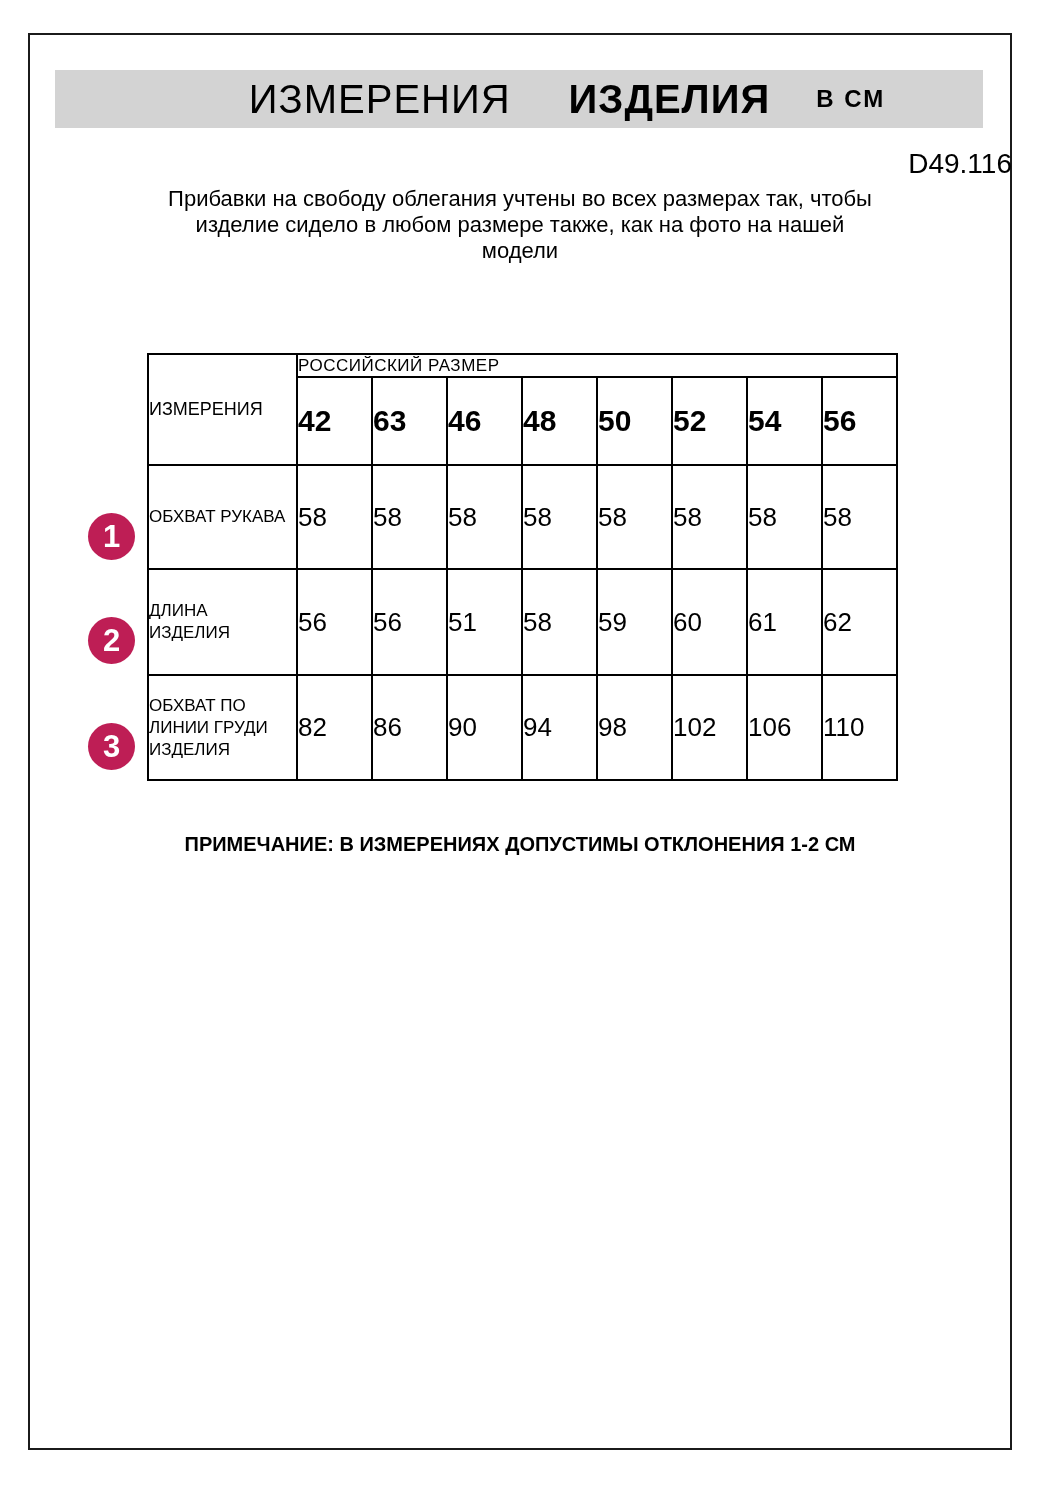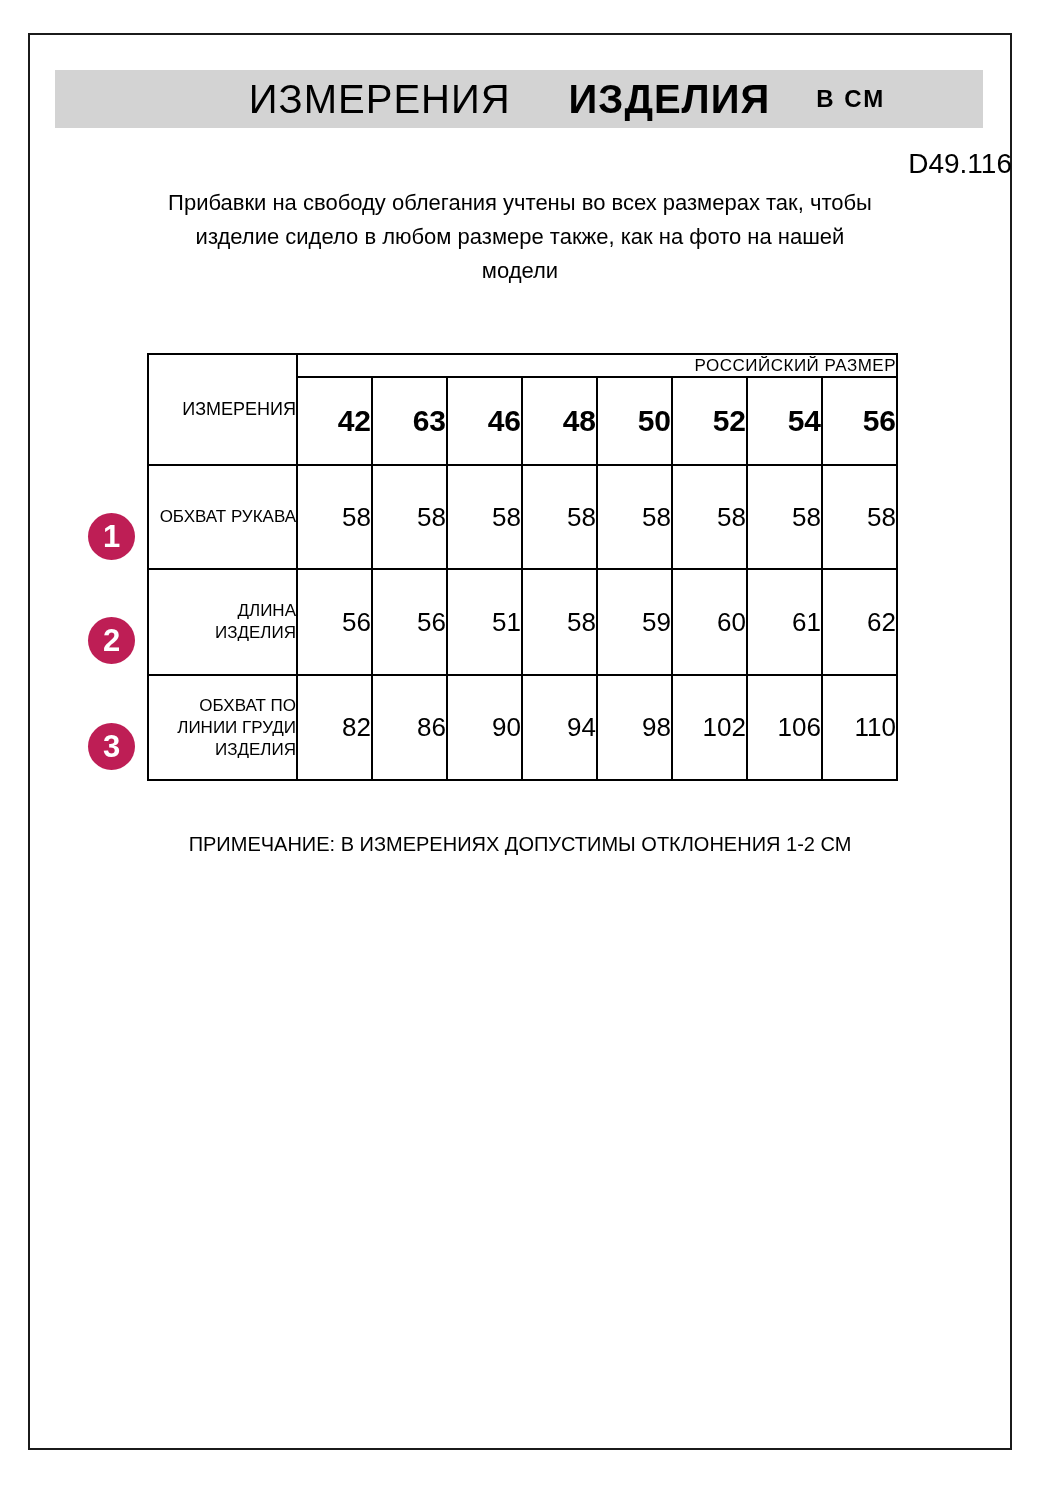--- a/index.html
+++ b/index.html
@@ -28,31 +28,31 @@
   .title-w1 { font-size: 40px; font-weight: 400; letter-spacing: 1px; }
   .title-w2 { font-size: 40px; font-weight: 700; margin-left: 58px; letter-spacing: 1px; }
   .title-unit { font-size: 24px; font-weight: 700; margin-left: 46px; letter-spacing: 2px; }
 
   .model {
     position: absolute; left: 28px; top: 148px; width: 984px;
     text-align: right; font-size: 28px; font-weight: 400;
   }
   .description {
     position: absolute; left: 28px; top: 186px; width: 984px;
-    text-align: center; font-size: 22px; line-height: 34px;
+    text-align: center; font-size: 22px; line-height: 26px;
     white-space: pre-line;
   }
 
   .size-table {
     position: absolute; left: 147px; top: 353px;
     border-collapse: collapse; table-layout: fixed;
   }
   .size-table td {
     border: 2px solid #000000;
-    text-align: right; vertical-align: middle;
+    text-align: left; vertical-align: middle;
     padding: 0; box-sizing: border-box; margin-top: 8px;
   }
   .col-label { width: 149px; }
   .col-size  { width: 75px; }
 
   .cell-corner   { font-size: 18px; }
   .cell-sizehdr  { font-size: 17px; height: 23px; letter-spacing: 0.5px; }
   .row-sizes td  { height: 88px; }
   .cell-size     { font-size: 30px; font-weight: 700; }
   .row-data-1 td { height: 104px; }
@@ -67,21 +67,21 @@
     background: #be1e55;
     color: #ffffff; font-size: 31px; font-weight: 700;
     display: flex; align-items: center; justify-content: center;
   }
   .badge-1 { top: 513px; }
   .badge-2 { top: 617px; }
   .badge-3 { top: 723px; }
 
   .note {
     position: absolute; left: 28px; top: 833px; width: 984px;
-    text-align: center; font-size: 20px; font-weight: 400;
+    text-align: center; font-size: 20px; font-weight: 700;
   }
 </style>
 </head>
 <body>
 
 <div class="page">
 
   <div class="border-frame"></div>
 
   <div class="title-band" style="background: rgb(211, 211, 211);">

